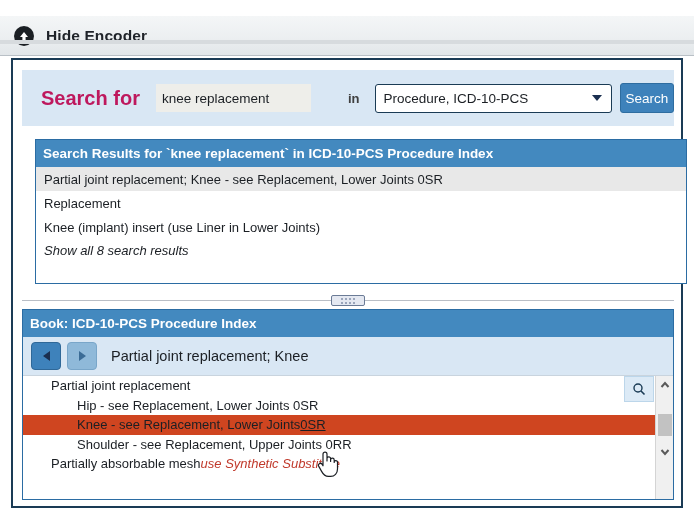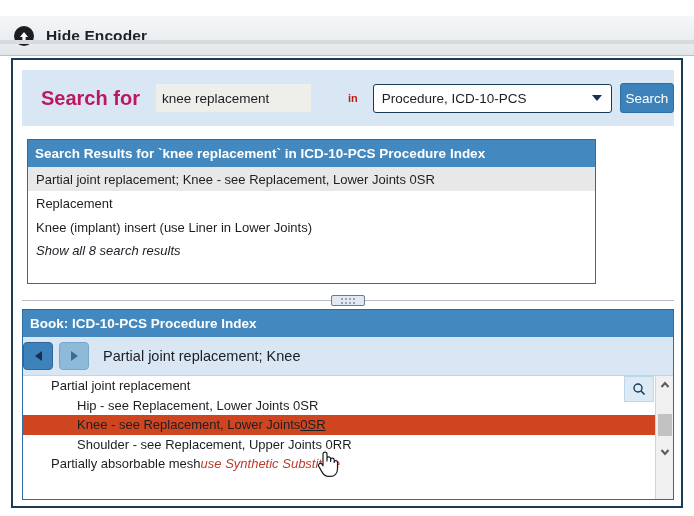--- a/index.html
+++ b/index.html
@@ -59,21 +59,21 @@
   .search-input {
     margin-left: 16px;
     width: 155px; height: 28px;
     background: #eeeeea; border: none; outline: none;
     font-family: "Liberation Sans", sans-serif;
     font-size: 13.5px; color: #1b1f24;
     padding: 0 6px;
   }
   .search-in {
     margin-left: 17px;
-    font-size: 11px; font-weight: bold; color: #b91c1c; padding-left: 20px;
+    font-size: 13px; font-weight: bold; color: #404040; padding-left: 20px;
   }
   .select-wrap {
     position: relative;
     margin-left: 15px;
     width: 282px; height: 29px;
     background: #ffffff;
     border: 1px solid #1a3b55;
     border-radius: 3px;
     display: flex; align-items: center;
   }
@@ -110,21 +110,21 @@
     height: 27px;
     background: #4389bf;
     color: #ffffff;
     font-size: 13.5px; font-weight: bold;
     display: flex; align-items: center;
     padding-left: 7px;
     white-space: nowrap; overflow: hidden;
   }
 
   
-  .results-panel { left: 14px; top: 79px; width: 569px; height: 145px; }
+  .results-panel { left: 22px; top: 79px; width: 652px; height: 145px; }
   .results-body { padding: 0; }
   .result-row {
     height: 24px;
     display: flex; align-items: center;
     padding-left: 8px;
     font-size: 13px; color: #1b1f24;
     white-space: nowrap;
   }
   .result-row.first { background: #e8e8e8; }
   .show-all {
@@ -154,21 +154,21 @@
     cursor: ns-resize;
   }
   .grip-col { display: flex; flex-direction: column; gap: 2px; }
   .grip-dot { width: 2px; height: 2px; background: #9aa5bb; }
 
   
   .book-panel { left: 9px; top: 249px; width: 652px; height: 191px; }
 
   .book-nav {
     height: 38px; background: #d9e7f4;
-    display: flex; align-items: center; padding-left: 0;
+    display: flex; align-items: center; padding-left: 8px;
   }
   .nav-btn {
     width: 30px; height: 28px;
     border-radius: 4px;
     display: flex; align-items: center; justify-content: center;
     cursor: pointer;
   }
   .nav-btn.back {
     background: #3e82bb; border: 1px solid #2f6898;
   }

